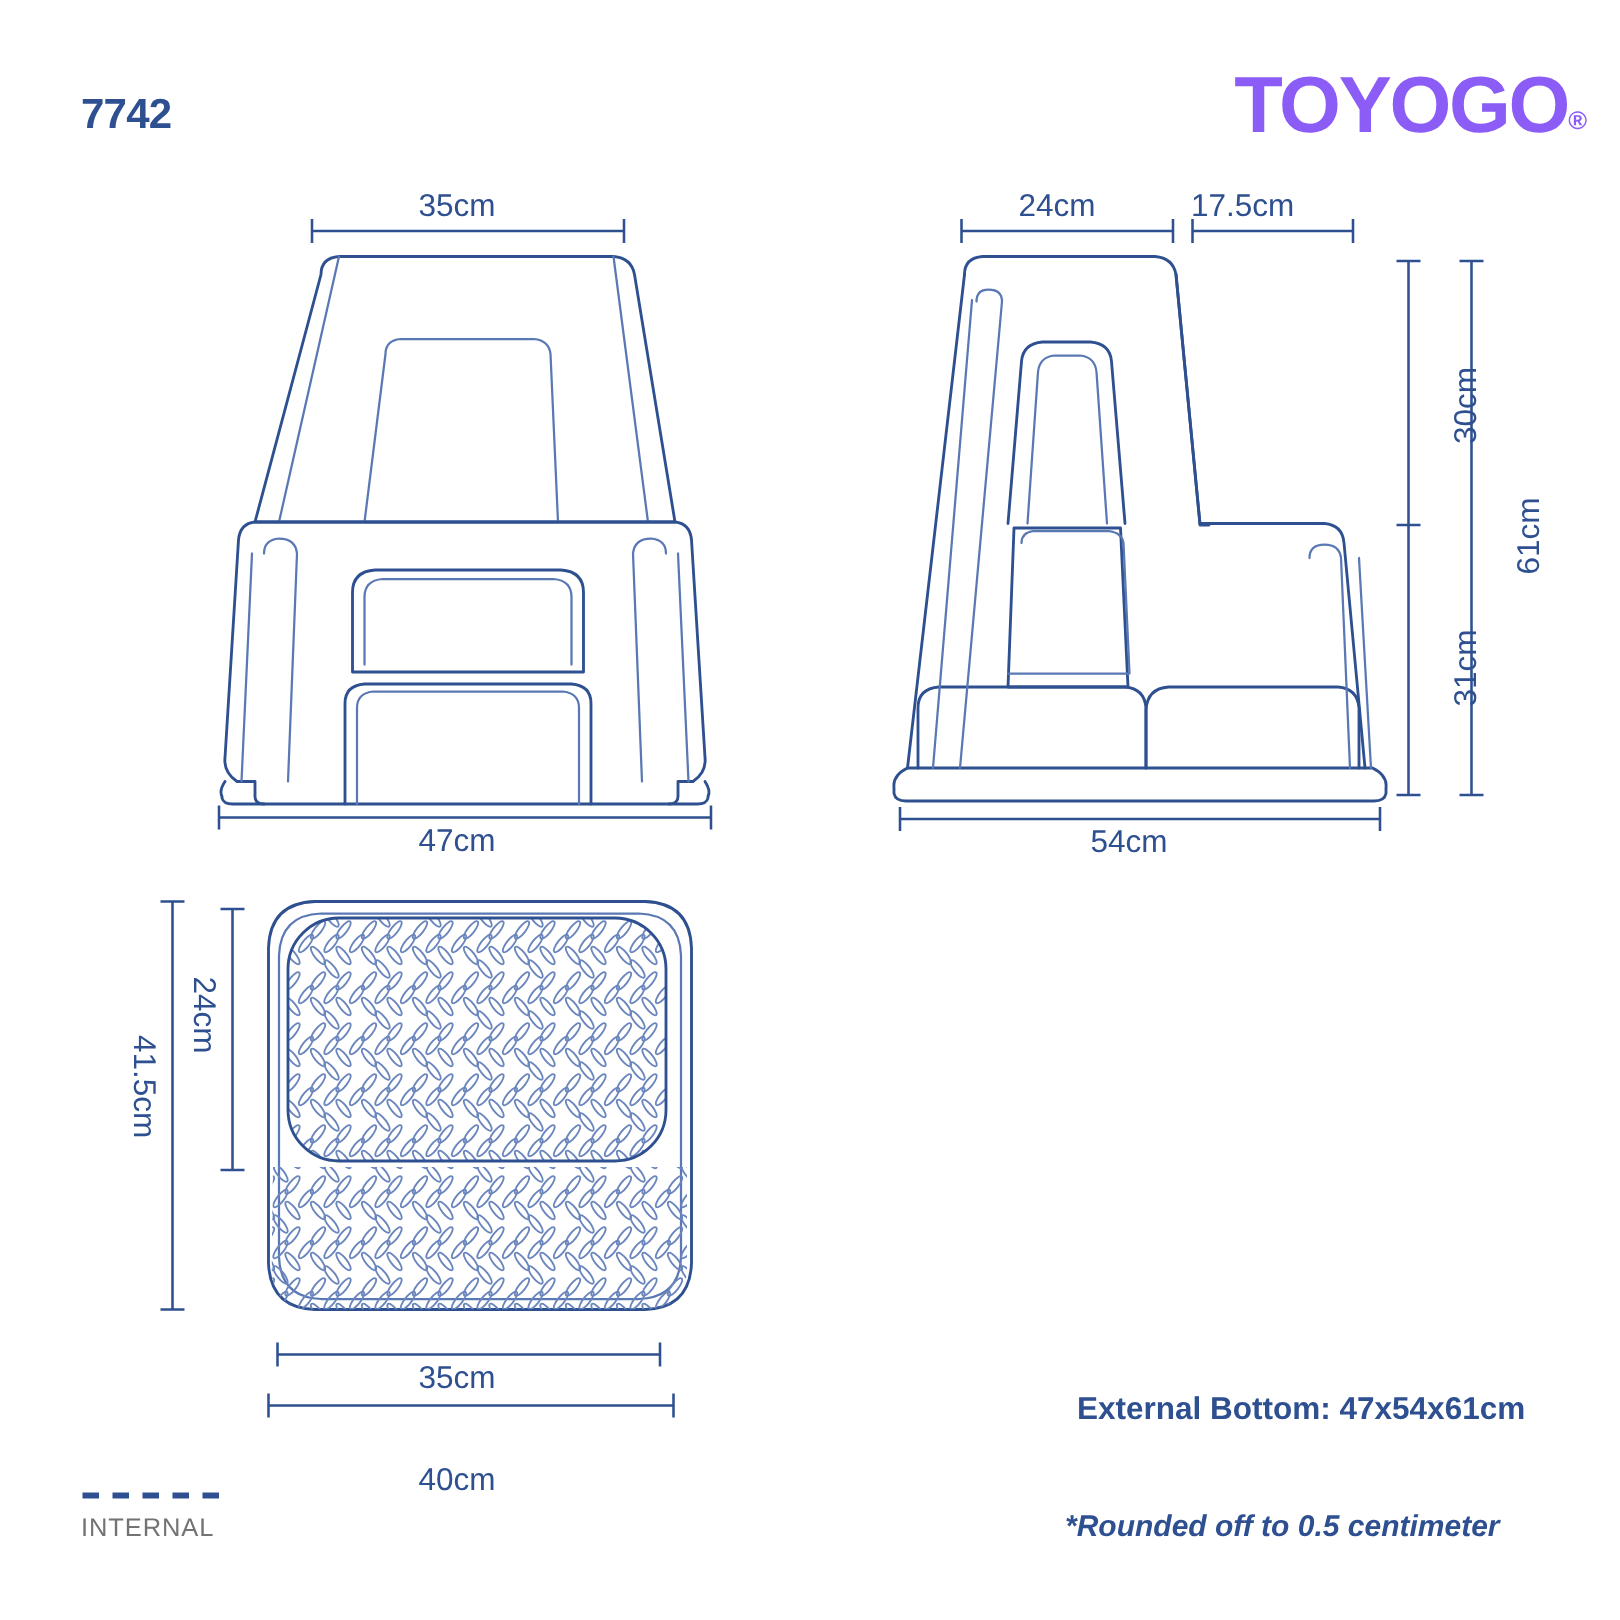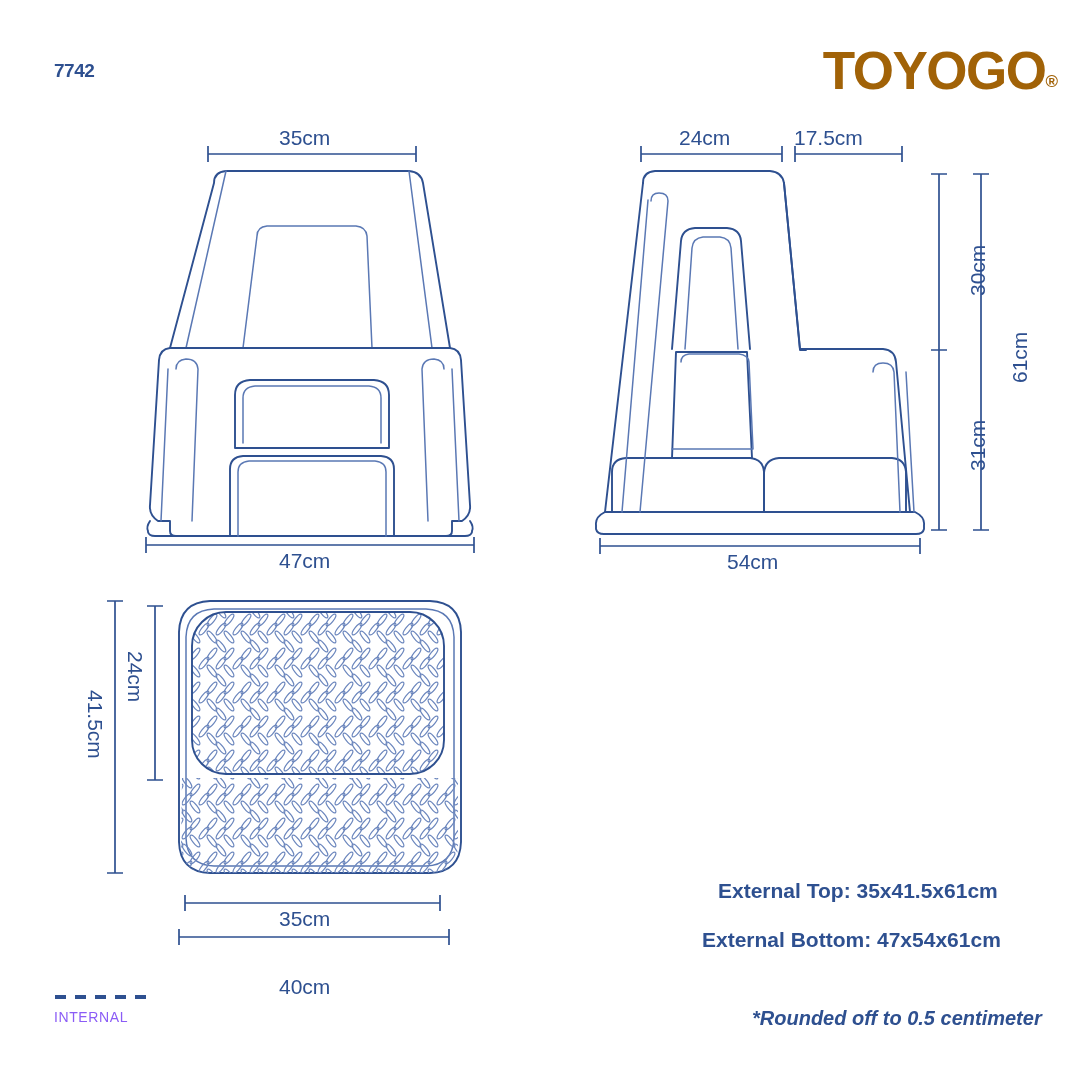--- a/index.html
+++ b/index.html
@@ -1,35 +1,35 @@
 <!DOCTYPE html>
 <html><head>
 <meta charset="utf-8">
 <style>
   html,body{margin:0;padding:0;background:#ffffff;}
   body{width:1080px;height:1080px;overflow:hidden;
        font-family:"Liberation Sans","DejaVu Sans",sans-serif;}
   #sheet{position:relative;width:1080px;height:1080px;background:#fff;}
 
-  .sku{position:absolute;left:54px;top:60px;font-size:19px;font-weight:bold;
+  .sku{position:absolute;left:54px;top:60px;font-size:28px;font-weight:bold;
        color:#2e5090;letter-spacing:-0.5px;}
   .brand{position:absolute;right:22px;top:44px;font-size:53px;font-weight:bold;
-         color:#a16207;letter-spacing:-1.5px;line-height:1;}
+         color:#8b5cf6;letter-spacing:-1.5px;line-height:1;}
   .brand .reg{font-size:17px;vertical-align:baseline;position:relative;top:-2px;
               letter-spacing:0;}
 
   .dimtxt{position:absolute;color:#2e5090;font-size:21px;font-weight:500;
           white-space:nowrap;}
   .dimtxt.vr{transform-origin:0 0;}
 
   .spec{position:absolute;color:#2e5090;font-size:21px;font-weight:600;
         white-space:nowrap;}
   .note{position:absolute;color:#2e5090;font-size:20px;font-weight:600;
         font-style:italic;white-space:nowrap;}
-  .legendtxt{position:absolute;color:#8b5cf6;font-size:14px;font-weight:500;
+  .legendtxt{position:absolute;color:#737373;font-size:17px;font-weight:500;
              letter-spacing:0.6px;text-align:right;}
 
   svg{position:absolute;left:0;top:0;overflow:visible;}
   .ln{fill:none;stroke:#2e5090;stroke-width:1.9;stroke-linecap:round;
       stroke-linejoin:round;}
   .ln2{fill:none;stroke:#5a78b4;stroke-width:1.5;stroke-linecap:round;
        stroke-linejoin:round;}
   .dim{fill:none;stroke:#2e5090;stroke-width:1.7;stroke-linecap:butt;}
   .tread{fill:none;stroke:#6b86bd;stroke-width:1.25;}
   .legln{fill:none;stroke:#2e5090;stroke-width:4;stroke-linecap:butt;}
@@ -214,22 +214,21 @@
 
     <path class="dim" d="M185,903 L440,903 M185,895 L185,911 M440,895 L440,911"></path>
 
     <path class="dim" d="M179,937 L449,937 M179,929 L179,945 M449,929 L449,945"></path>
   </svg>
   <div class="dimtxt vr" style="left:147px;top:651px;transform:rotate(90deg);">24cm</div>
   <div class="dimtxt vr" style="left:107px;top:690px;transform:rotate(90deg);">41.5cm</div>
   <div class="dimtxt" style="left:279px;top:907px;">35cm</div>
   <div class="dimtxt" style="left:279px;top:975px;">40cm</div>
 
-  <div class="spec" style="left:718px;top:879px;">External Top: 35x41.5x61cm</div>
-  <div class="spec" style="left:702px;top:928px;text-align:center;">External Bottom: 47x54x61cm</div>
-  <div class="note" style="left:752px;top:1007px;">*Rounded off to 0.5 centimeter</div>
+  <div class="spec" style="left:718px;top:928px;text-align:center;">External Bottom: 47x54x61cm</div>
+  <div class="note" style="left:710px;top:1007px;">*Rounded off to 0.5 centimeter</div>
 
   <svg width="1080" height="1080">
     <path class="legln" stroke-dasharray="11 9" d="M55,997 L146,997"></path>
   </svg>
   <div class="legendtxt" style="left:54px;top:1009px;">INTERNAL</div>
 
 </div>
 
 </body></html>

